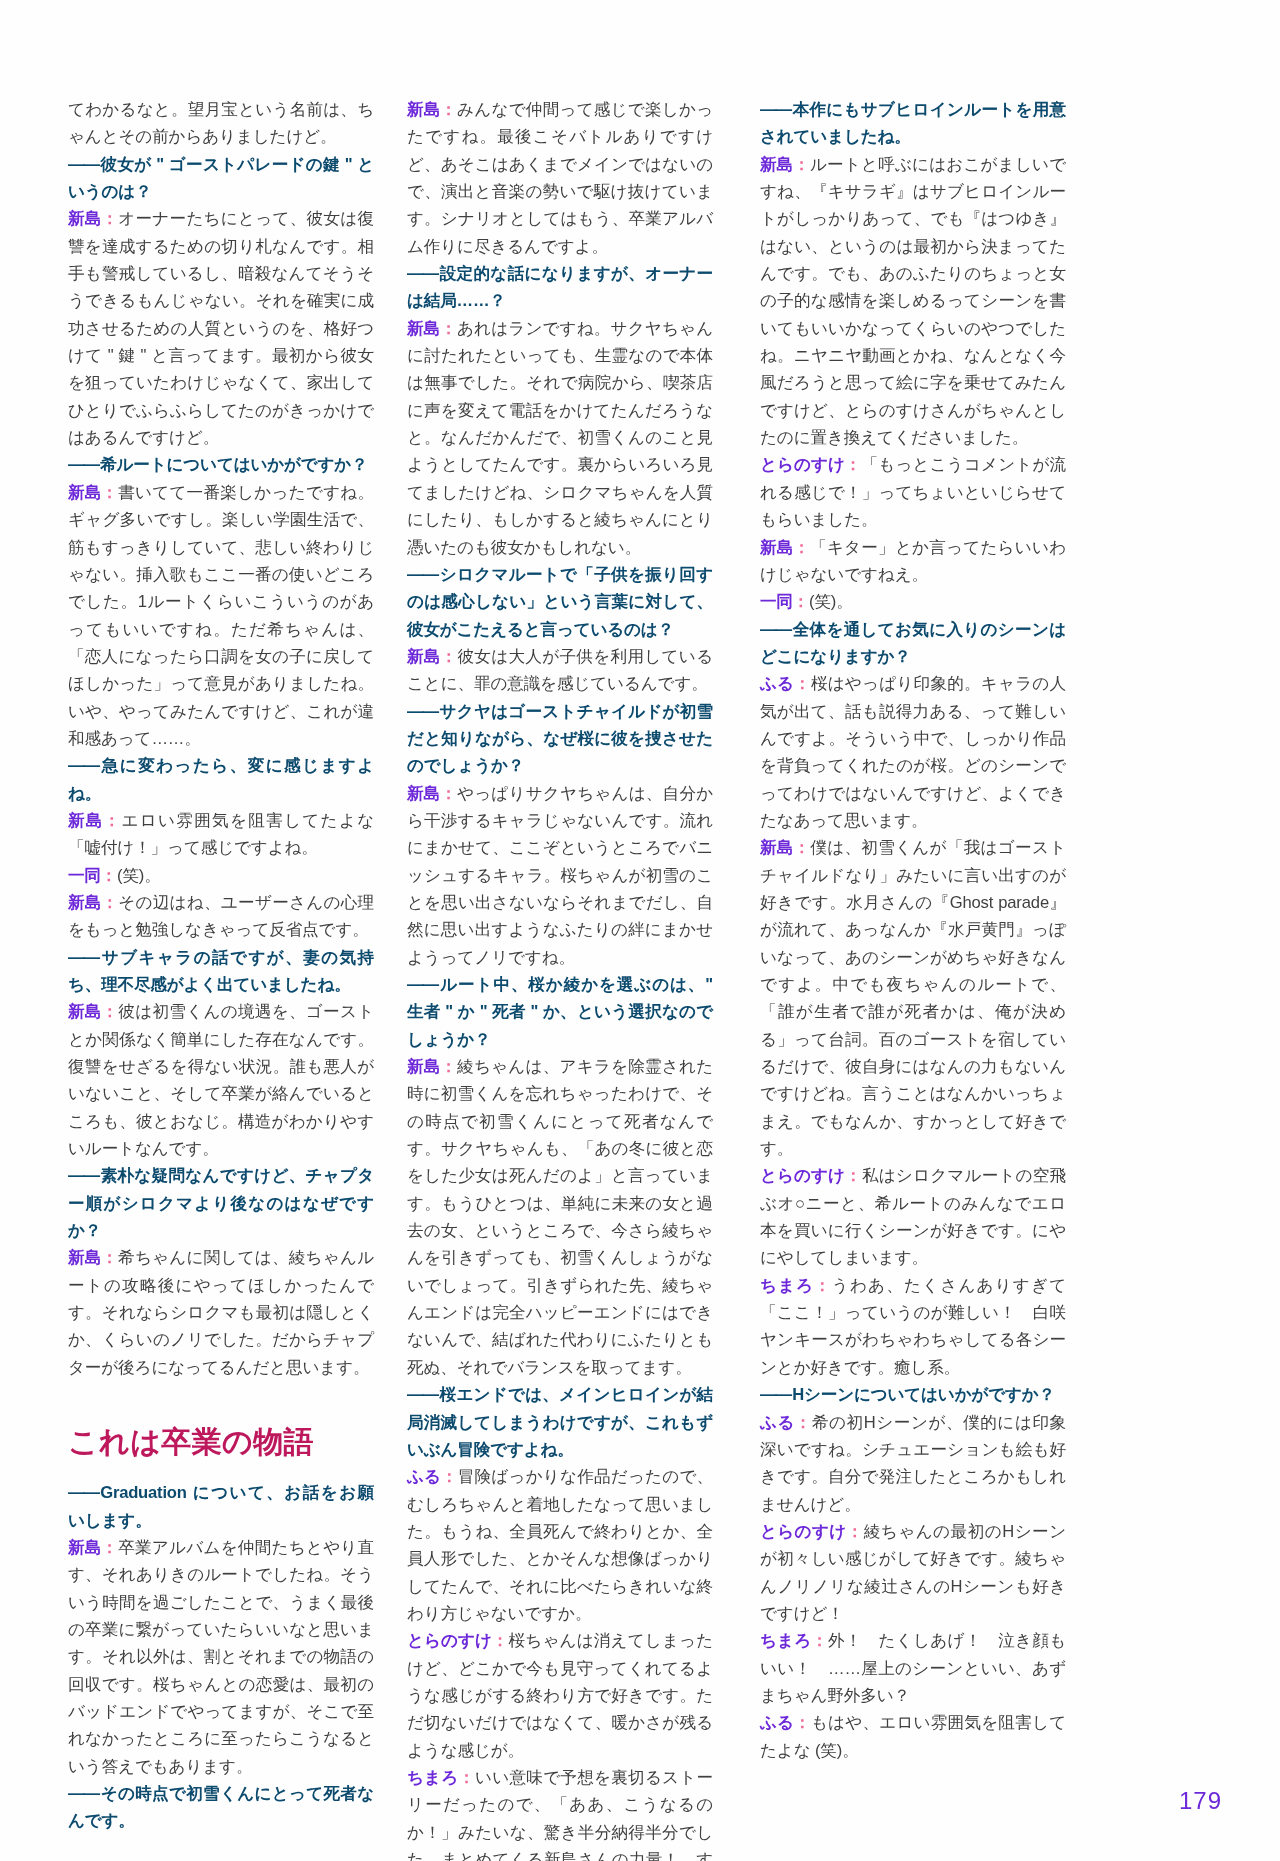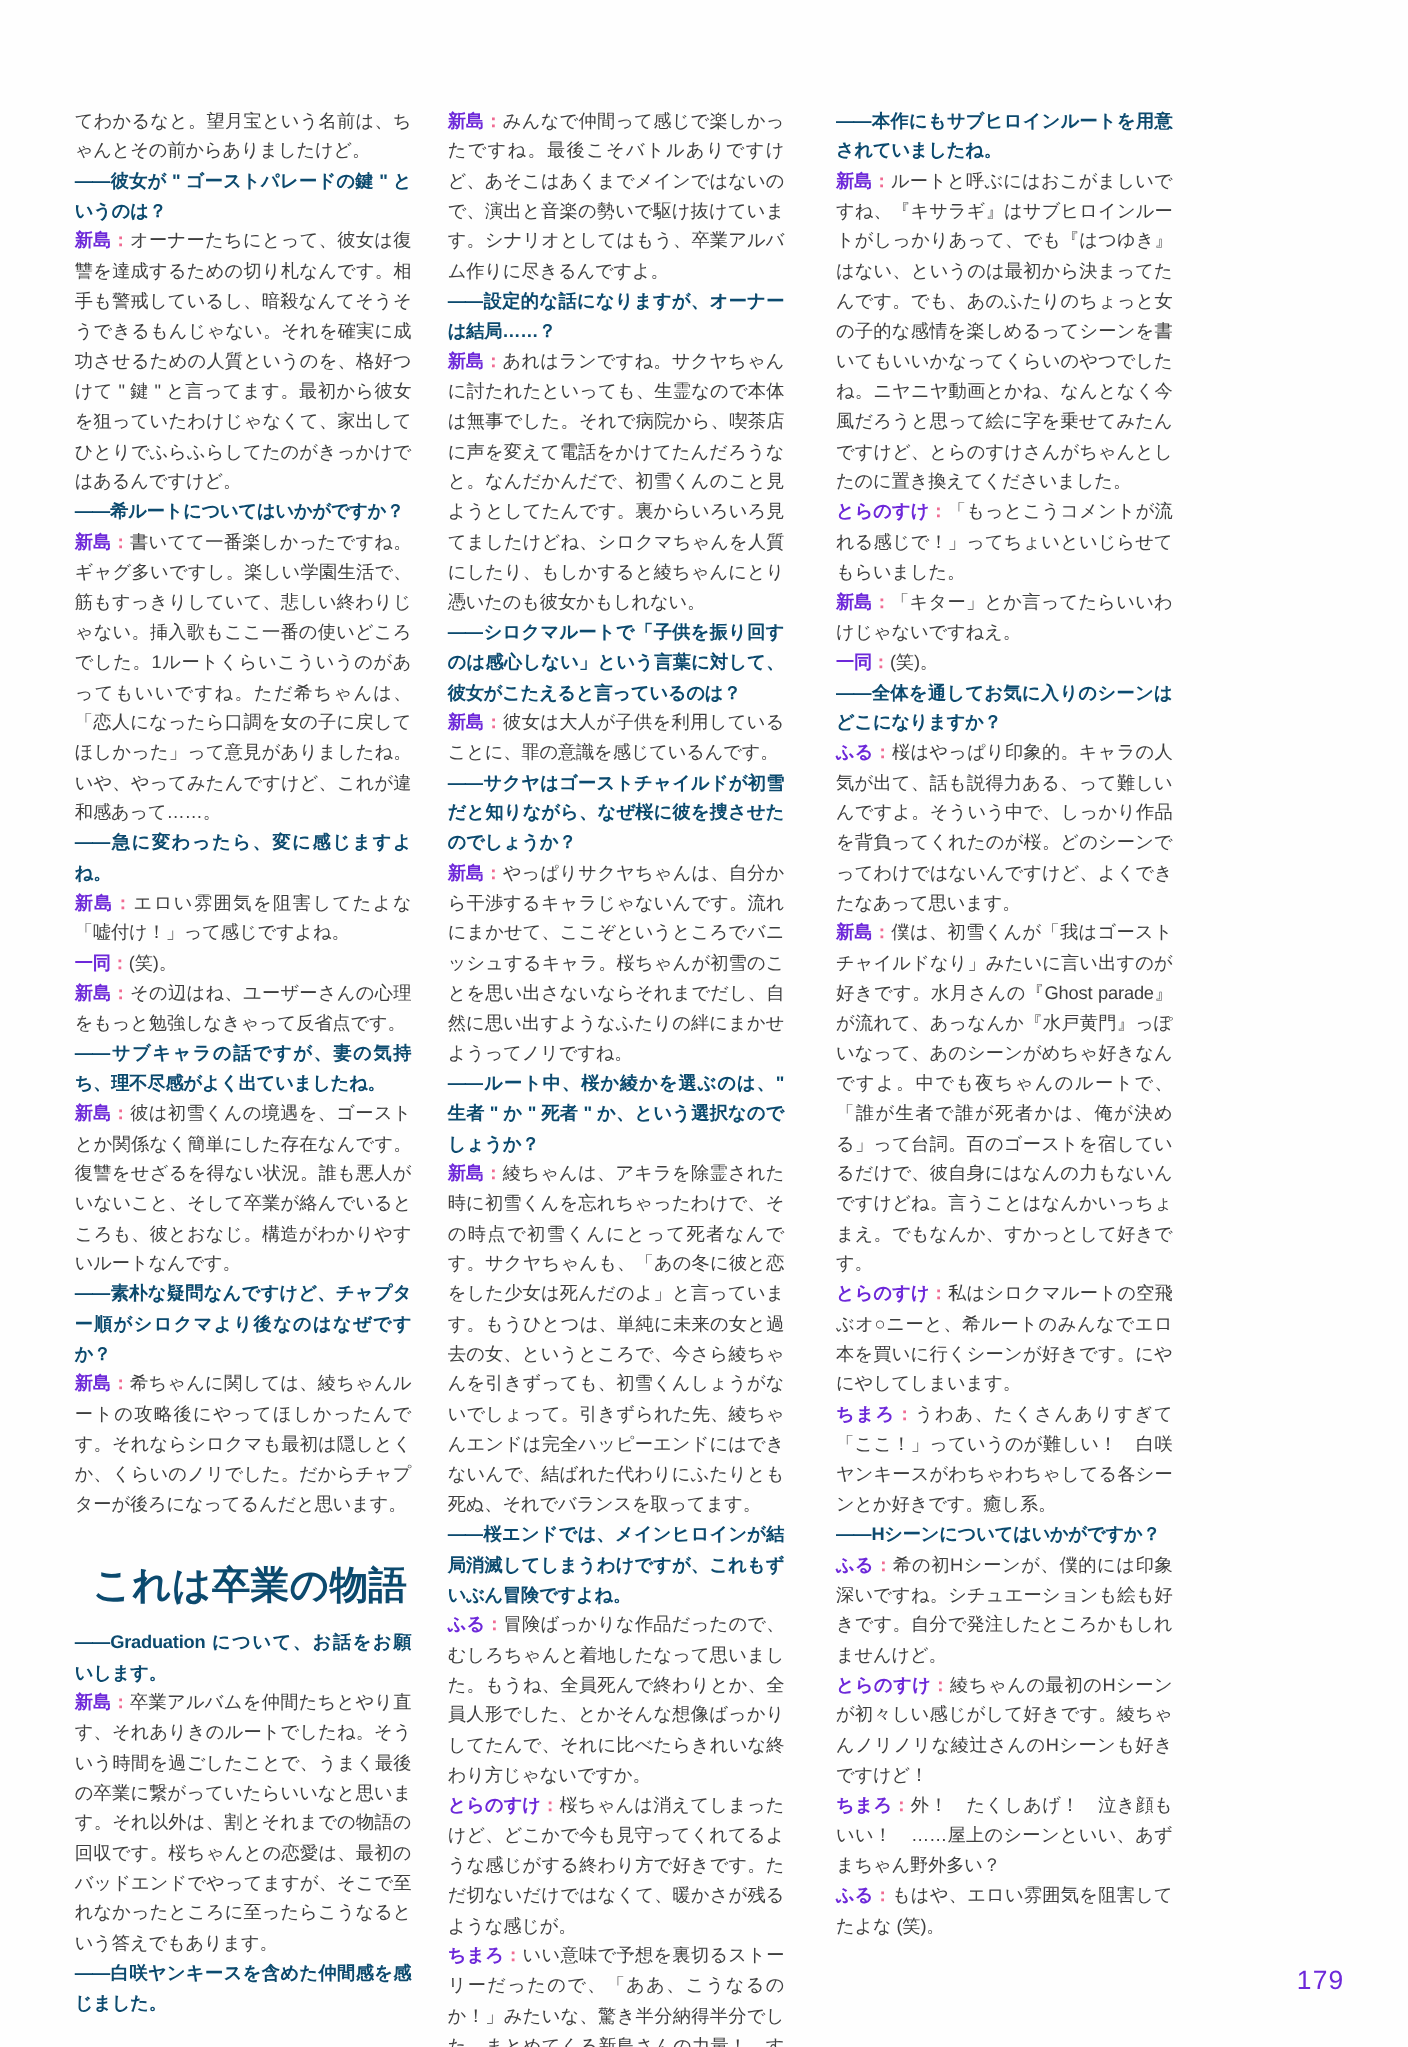--- a/index.html
+++ b/index.html
@@ -57,26 +57,26 @@
   .sp {
     color: #6d28d9;
     font-weight: 700;
     letter-spacing: -0.3px;
   }
   .sp-colon {
     color: #ef6b93;
     font-weight: 700;
   }
   .section-head {
-    color: #0c4a6e;
+    color: #be185d;
     font-weight: 700;
-    font-size: 35px;
+    font-size: 30px;
     line-height: 34px;
     letter-spacing: 0.4px;
-    margin: 44px 0 20px 16px;
+    margin: 44px 0 20px 0;
   }
   .pagenum {
     position: absolute;
     right: 58px;
     bottom: 46px;
     font-size: 24px;
     font-weight: 400;
     color: #6d28d9;
     letter-spacing: 1px;
   }
@@ -97,21 +97,21 @@
         <p class="para"><span class="sp">新島</span><span class="sp-colon">：</span><span>エロい雰囲気を阻害してたよな「嘘付け！」って感じですよね。</span></p>
         <p class="para"><span class="sp">一同</span><span class="sp-colon">：</span><span>(笑)。</span></p>
         <p class="para"><span class="sp">新島</span><span class="sp-colon">：</span><span>その辺はね、ユーザーさんの心理をもっと勉強しなきゃって反省点です。</span></p>
         <p class="para q"><span class="dash">——</span><span>サブキャラの話ですが、妻の気持ち、理不尽感がよく出ていましたね。</span></p>
         <p class="para"><span class="sp">新島</span><span class="sp-colon">：</span><span>彼は初雪くんの境遇を、ゴーストとか関係なく簡単にした存在なんです。復讐をせざるを得ない状況。誰も悪人がいないこと、そして卒業が絡んでいるところも、彼とおなじ。構造がわかりやすいルートなんです。</span></p>
         <p class="para q"><span class="dash">——</span><span>素朴な疑問なんですけど、チャプター順がシロクマより後なのはなぜですか？</span></p>
         <p class="para"><span class="sp">新島</span><span class="sp-colon">：</span><span>希ちゃんに関しては、綾ちゃんルートの攻略後にやってほしかったんです。それならシロクマも最初は隠しとくか、くらいのノリでした。だからチャプターが後ろになってるんだと思います。</span></p>
         <div class="section-head">これは卒業の物語</div>
         <p class="para q"><span class="dash">——</span><span>Graduation について、お話をお願いします。</span></p>
         <p class="para"><span class="sp">新島</span><span class="sp-colon">：</span><span>卒業アルバムを仲間たちとやり直す、それありきのルートでしたね。そういう時間を過ごしたことで、うまく最後の卒業に繋がっていたらいいなと思います。それ以外は、割とそれまでの物語の回収です。桜ちゃんとの恋愛は、最初のバッドエンドでやってますが、そこで至れなかったところに至ったらこうなるという答えでもあります。</span></p>
-        <p class="para q"><span class="dash">——</span><span>白咲ヤンキースを含めた仲間感を感じました。</span></p>
+        <p class="para q"><span class="dash">——</span><span>その時点で初雪くんにとって死者なんです。</span></p>
       </div>
     <div class="col" id="col-2">
         <p class="para"><span class="sp">新島</span><span class="sp-colon">：</span><span>みんなで仲間って感じで楽しかったですね。最後こそバトルありですけど、あそこはあくまでメインではないので、演出と音楽の勢いで駆け抜けています。シナリオとしてはもう、卒業アルバム作りに尽きるんですよ。</span></p>
         <p class="para q"><span class="dash">——</span><span>設定的な話になりますが、オーナーは結局……？</span></p>
         <p class="para"><span class="sp">新島</span><span class="sp-colon">：</span><span>あれはランですね。サクヤちゃんに討たれたといっても、生霊なので本体は無事でした。それで病院から、喫茶店に声を変えて電話をかけてたんだろうなと。なんだかんだで、初雪くんのこと見ようとしてたんです。裏からいろいろ見てましたけどね、シロクマちゃんを人質にしたり、もしかすると綾ちゃんにとり憑いたのも彼女かもしれない。</span></p>
         <p class="para q"><span class="dash">——</span><span>シロクマルートで「子供を振り回すのは感心しない」という言葉に対して、彼女がこたえると言っているのは？</span></p>
         <p class="para"><span class="sp">新島</span><span class="sp-colon">：</span><span>彼女は大人が子供を利用していることに、罪の意識を感じているんです。</span></p>
         <p class="para q"><span class="dash">——</span><span>サクヤはゴーストチャイルドが初雪だと知りながら、なぜ桜に彼を捜させたのでしょうか？</span></p>
         <p class="para"><span class="sp">新島</span><span class="sp-colon">：</span><span>やっぱりサクヤちゃんは、自分から干渉するキャラじゃないんです。流れにまかせて、ここぞというところでバニッシュするキャラ。桜ちゃんが初雪のことを思い出さないならそれまでだし、自然に思い出すようなふたりの絆にまかせようってノリですね。</span></p>
         <p class="para q"><span class="dash">——</span><span>ルート中、桜か綾かを選ぶのは、" 生者 " か " 死者 " か、という選択なのでしょうか？</span></p>

